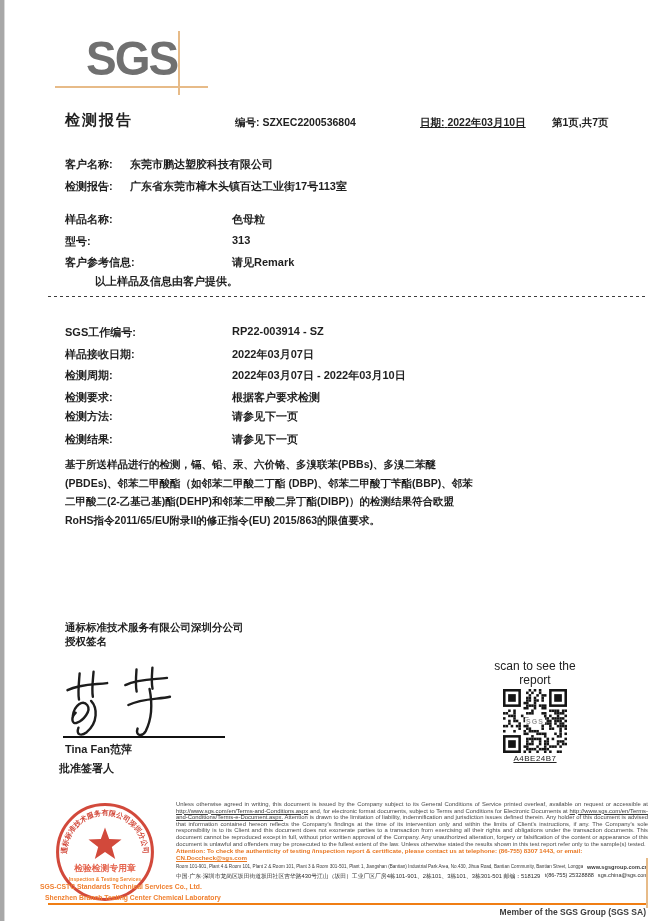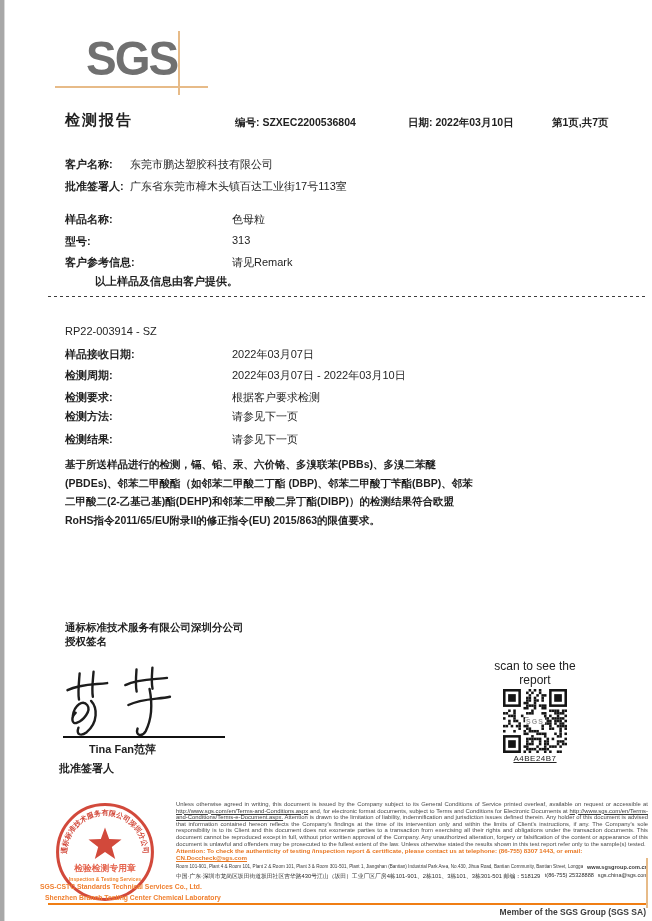--- a/index.html
+++ b/index.html
@@ -16,30 +16,30 @@
     letter-spacing:-2px;transform:scaleY(1.04);transform-origin:top left;}
   .tan-h{left:55px;top:86px;width:153px;height:2px;background:#e7bb88;}
   .tan-v{left:178px;top:31px;width:2px;height:64px;background:#e7bb88;}
   
   .title{left:65px;top:111px;font-size:15px;font-weight:bold;letter-spacing:2px;}
   .hmeta{top:116px;font-size:10.5px;font-weight:600;white-space:nowrap;}
   
   .frow{position:absolute;left:65px;display:flex;font-size:11px;white-space:nowrap;}
   .flabel{font-weight:bold;width:65px;flex:none;}
   .flabel.w{width:167px;}
-  .fvalue{font-weight:400;}
+  .fvalue{font-weight:700;}
   .note{left:65px;font-size:11px;font-weight:bold;padding-left:30px;}
   .dash{left:48px;top:296px;width:600px;height:1px;
     background:repeating-linear-gradient(90deg,#3d3d3d 0 3px,transparent 3px 6px);}
   .concl{font-weight:600;width:412px;white-space:normal;line-height:18.6px;font-size:10.5px;}
   
   .sigco{left:65px;top:621px;font-size:10.5px;font-weight:600;}
   .sigauth{left:65px;top:635px;font-size:10.5px;font-weight:600;}
   .sigline{left:63px;top:736px;width:162px;height:2px;background:#111;}
-  .signame{left:65px;top:742px;font-size:11px;font-weight:600;margin-left:24px;}
+  .signame{left:65px;top:742px;font-size:11px;font-weight:600;}
   .sigrole{left:59px;top:761px;font-size:11px;font-weight:600;}
   
   .qrwrap{left:487px;top:659px;width:96px;text-align:center;}
   .qrcap{font-size:12px;color:#222;margin-bottom:2px;}
   .qrbox{position:relative;width:64px;height:64px;margin:0 auto;}
   .qrcenter{position:absolute;left:50%;top:50%;transform:translate(-50%,-50%);
     font-size:7px;font-weight:bold;color:#9a9a9a;background:#fff;padding:0 1px;letter-spacing:1px;}
   .qrcode{font-size:8px;color:#222;margin-top:1px;letter-spacing:.5px;text-decoration:underline;}
   
   .legalbox{left:176px;top:801px;width:472px;}
@@ -67,52 +67,53 @@
 
 <div class="abs logo-text">SGS</div>
 <div class="abs tan-h"></div>
 <div class="abs tan-v"></div>
 
 <div class="abs title">检测报告</div>
 <div class="abs hmeta" style="left:235px;">
   <span>编号:</span>
   <span>SZXEC2200536804</span>
 </div>
-<div class="abs hmeta" style="left:408px;">
+<div class="abs hmeta" style="left:420px;text-decoration:underline;">
   <span>日期:</span>
   <span>2022年03月10日</span>
 </div>
 <div class="abs hmeta" style="left:552px;">第1页,共7页</div>
 
 <div class="frow" style="top:157px">
   <span class="flabel">客户名称:</span>
   <span class="fvalue">东莞市鹏达塑胶科技有限公司</span>
 </div>
 <div class="frow" style="top:179px">
-  <span class="flabel">批准签署人:</span>
+  <span class="flabel">检测报告:</span>
   <span class="fvalue">广东省东莞市樟木头镇百达工业街17号113室</span>
 </div>
 
 <div class="frow" style="top:212px">
   <span class="flabel w">样品名称:</span>
   <span class="fvalue">色母粒</span>
 </div>
 <div class="frow" style="top:234px">
   <span class="flabel w">型号:</span>
   <span class="fvalue">313</span>
 </div>
 <div class="frow" style="top:255px">
   <span class="flabel w">客户参考信息:</span>
   <span class="fvalue">请见Remark</span>
 </div>
 <div class="abs note" style="top:274px">以上样品及信息由客户提供。</div>
 
 <div class="abs dash"></div>
 
 <div class="frow" style="top:325px">
+  <span class="flabel w">SGS工作编号:</span>
   <span class="fvalue">RP22-003914 - SZ</span>
 </div>
 <div class="frow" style="top:347px">
   <span class="flabel w">样品接收日期:</span>
   <span class="fvalue">2022年03月07日</span>
 </div>
 <div class="frow" style="top:368px">
   <span class="flabel w">检测周期:</span>
   <span class="fvalue">2022年03月07日 - 2022年03月10日</span>
 </div>

